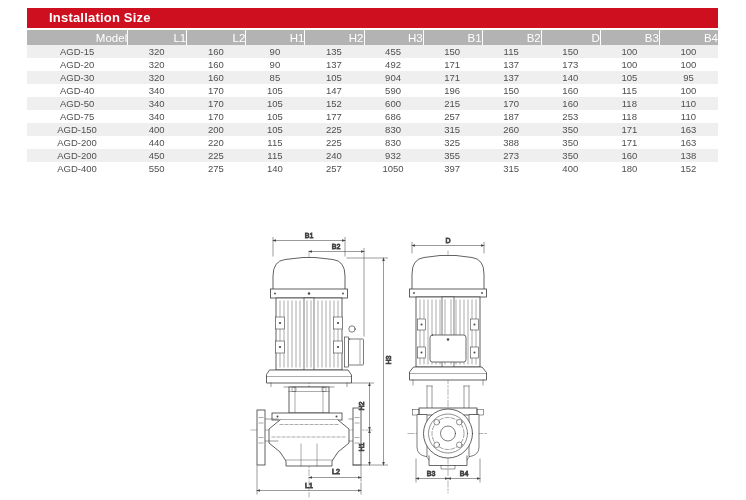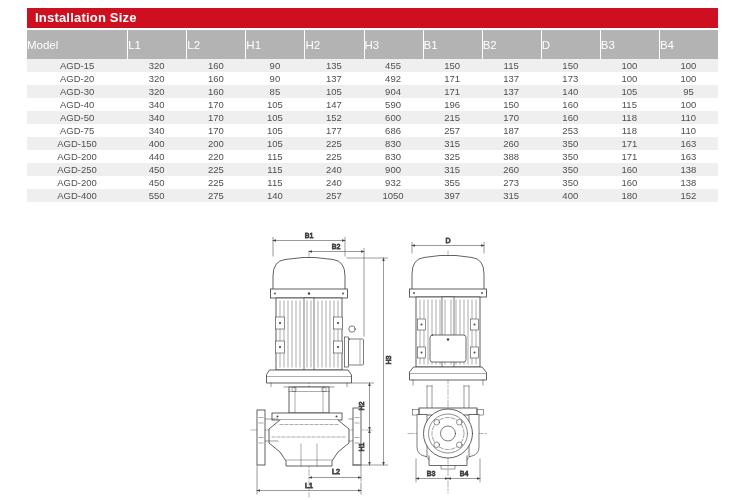--- a/index.html
+++ b/index.html
@@ -5,26 +5,26 @@
   html,body{margin:0;padding:0;}
   body{
     width:746px;height:500px;position:relative;overflow:hidden;
     background:#ffffff;
     font-family:"Liberation Sans","DejaVu Sans",sans-serif;
     --title-red:#ce0f1f; --header-gray:#b3b3b3; --alt-row:#efefef; --cell-text:#4f4f4f; --line:#454545;
   }
   .table-wrap{position:absolute;left:27px;top:8px;width:691px;}
   .title-bar{
     background:var(--title-red);color:#fff;height:20px;line-height:20px;
-    font-size:13px;font-weight:bold;padding-left:8px;letter-spacing:.2px;
+    font-size:13px;font-weight:bold;padding-left:22px;letter-spacing:.2px;
   }
   table.size{border-collapse:separate;border-spacing:0;width:100%;table-layout:fixed;margin-top:2px;}
   table.size th{
     background:var(--header-gray);color:#ffffff;font-weight:normal;font-size:11.5px;
-    height:29px;text-align:left;border-left:1px solid #fff;padding:0;overflow:hidden;margin-top:40px;
+    height:15px;text-align:right;border-left:1px solid #fff;padding:0;overflow:hidden;margin-top:40px;
   }
   table.size th:first-child{border-left:none;width:14.5%;}
   table.size td{
     font-size:9.5px;color:var(--cell-text);text-align:center;height:13px;
     padding:0;line-height:13px;white-space:nowrap;overflow:hidden;
   }
   table.size tbody tr:nth-child(odd){background:var(--alt-row);}
   table.size tbody tr:nth-child(even){background:#ffffff;}
   .drawing{position:absolute;left:228px;top:230px;width:297px;height:270px;}
   svg text{font-family:"Liberation Sans","DejaVu Sans",sans-serif;font-size:7px;fill:#2e2e2e;}
@@ -153,33 +153,20 @@
           <td>115</td>
           <td>225</td>
           <td>830</td>
           <td>325</td>
           <td>388</td>
           <td>350</td>
           <td>171</td>
           <td>163</td>
         </tr>
         <tr>
-          <td>AGD-250</td>
-          <td>450</td>
-          <td>225</td>
-          <td>115</td>
-          <td>240</td>
-          <td>900</td>
-          <td>315</td>
-          <td>260</td>
-          <td>350</td>
-          <td>160</td>
-          <td>138</td>
-        </tr>
-        <tr>
           <td>AGD-200</td>
           <td>450</td>
           <td>225</td>
           <td>115</td>
           <td>240</td>
           <td>932</td>
           <td>355</td>
           <td>273</td>
           <td>350</td>
           <td>160</td>

